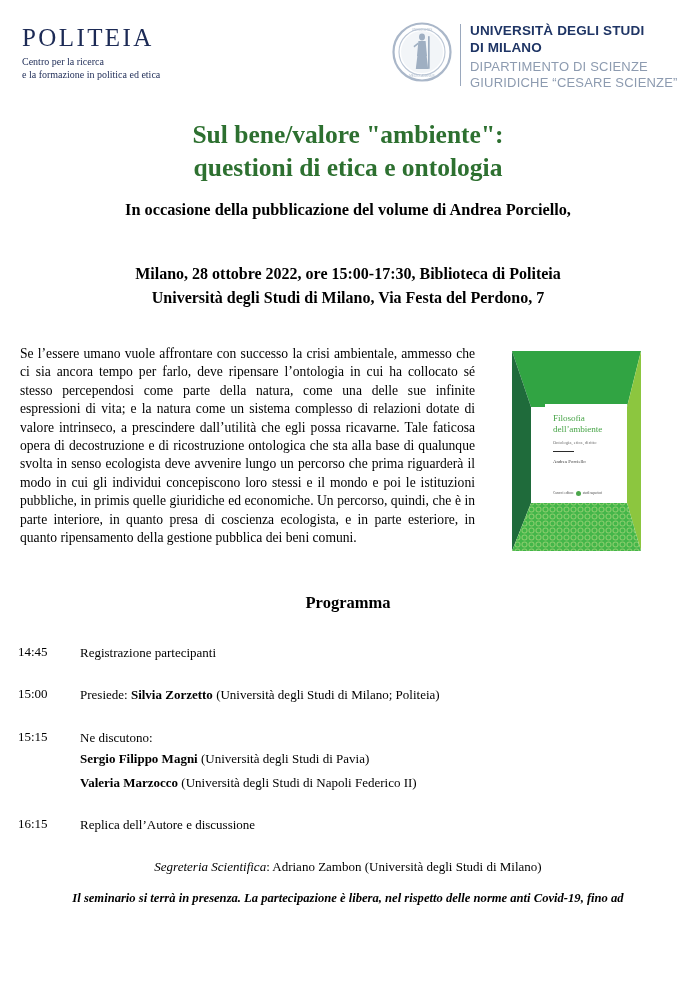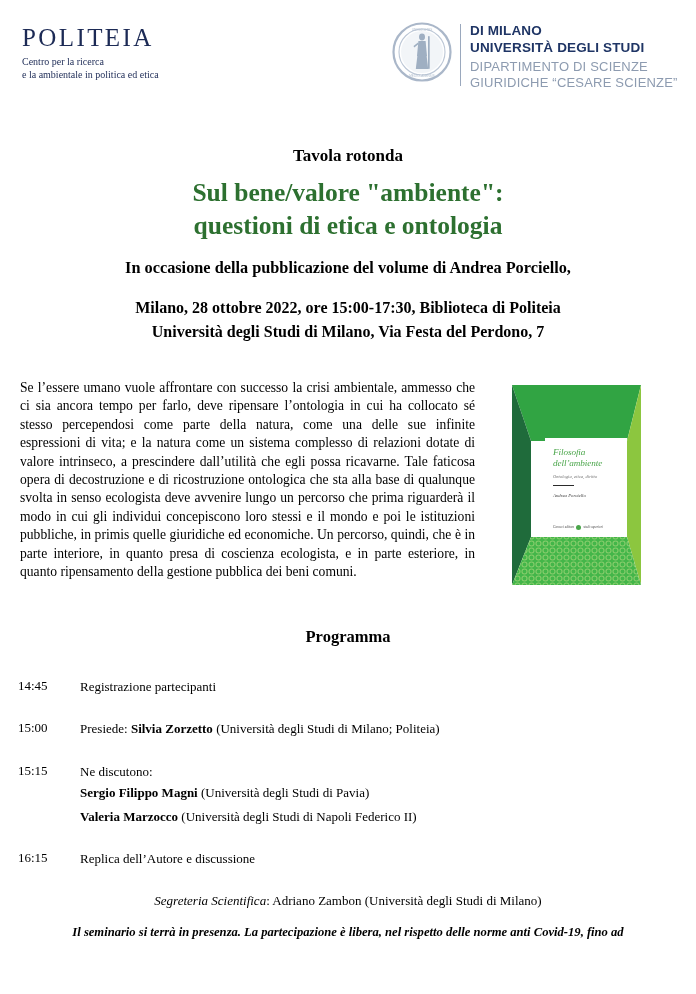--- a/index.html
+++ b/index.html
@@ -109,21 +109,21 @@
     line-height: 1.45;
     margin-top: 14px;
   }
   .subtitle-lines .bi { font-style: italic; }
 
   .where-when {
     text-align: center;
     font-weight: bold;
     font-size: 16px;
     line-height: 1.5;
-    margin-top: 16px;
+    margin-top: 40px;
   }
 
   
   .body-row {
     margin-top: 35px;
     position: relative;
     padding: 0 20px 0 20px;
     min-height: 222px;
   }
   .abstract {
@@ -140,21 +140,20 @@
     top: 0;
     width: 153px;
     height: 218px;
   }
   .cover {
     position: relative;
     width: 153px;
     height: 218px;
     overflow: hidden;
     background: #7f1d1d;
-    font-style: italic;
   }
   .cv-layer { position: absolute; inset: 0; }
   .cover-white {
     position: absolute;
     left: 45px;
     top: 59px;
     width: 82px;
     height: 99px;
     background: #ffffff;
     z-index: 5;
@@ -256,21 +255,21 @@
 <body>
 
 <div class="page">
 
   <div class="header">
 
     <div class="politeia">
       <div class="politeia-name">POLITEIA</div>
       <div class="politeia-sub">
         <div>Centro per la ricerca</div>
-        <div>e la ambientale in politica ed etica</div>
+        <div>e la formazione in politica ed etica</div>
       </div>
     </div>
 
     <div class="unimi">
       <svg class="unimi-seal" viewBox="0 0 60 60">
         <circle cx="30" cy="30" r="28.5" fill="none" stroke="#aab7c9" stroke-width="2.2"></circle>
         <circle cx="30" cy="30" r="23" fill="none" stroke="#bcc7d6" stroke-width="1.1"></circle>
         <circle cx="30" cy="30" r="21" fill="#e8edf3" opacity="0.55"></circle>
         <g fill="#9fafc2">
           <ellipse cx="30" cy="15" rx="3" ry="3.4"></ellipse>
@@ -280,32 +279,31 @@
           <path d="M21.5 24 L26 20.5 L26.6 22 L22.3 25.4 Z"></path>
         </g>
         <g fill="#b6c2d1" font-size="3.1" font-family="Liberation Sans, sans-serif">
           <text x="30" y="9" text-anchor="middle">UNIVERSITAS</text>
           <text x="30" y="55" text-anchor="middle">MEDIOLANENSIS</text>
         </g>
       </svg>
       <div class="unimi-divider"></div>
       <div class="unimi-text">
         <div class="unimi-title">
+          <div>UNIVERSITÀ DEGLI STUDI</div>
           <div>DI MILANO</div>
-          <div>UNIVERSITÀ DEGLI STUDI</div>
         </div>
         <div class="unimi-dept">
           <div>DIPARTIMENTO DI SCIENZE</div>
           <div>GIURIDICHE “CESARE SCIENZE”</div>
         </div>
       </div>
     </div>
   </div>
 
-  <div class="kicker">Tavola rotonda</div>
 
   <div class="main-title">
     <div>Sul bene/valore "ambiente":</div>
     <div>questioni di etica e ontologia</div>
   </div>
 
   <div class="subtitle-lines">
     <div>In occasione della pubblicazione del volume di Andrea Porciello,</div>
   </div>
 

